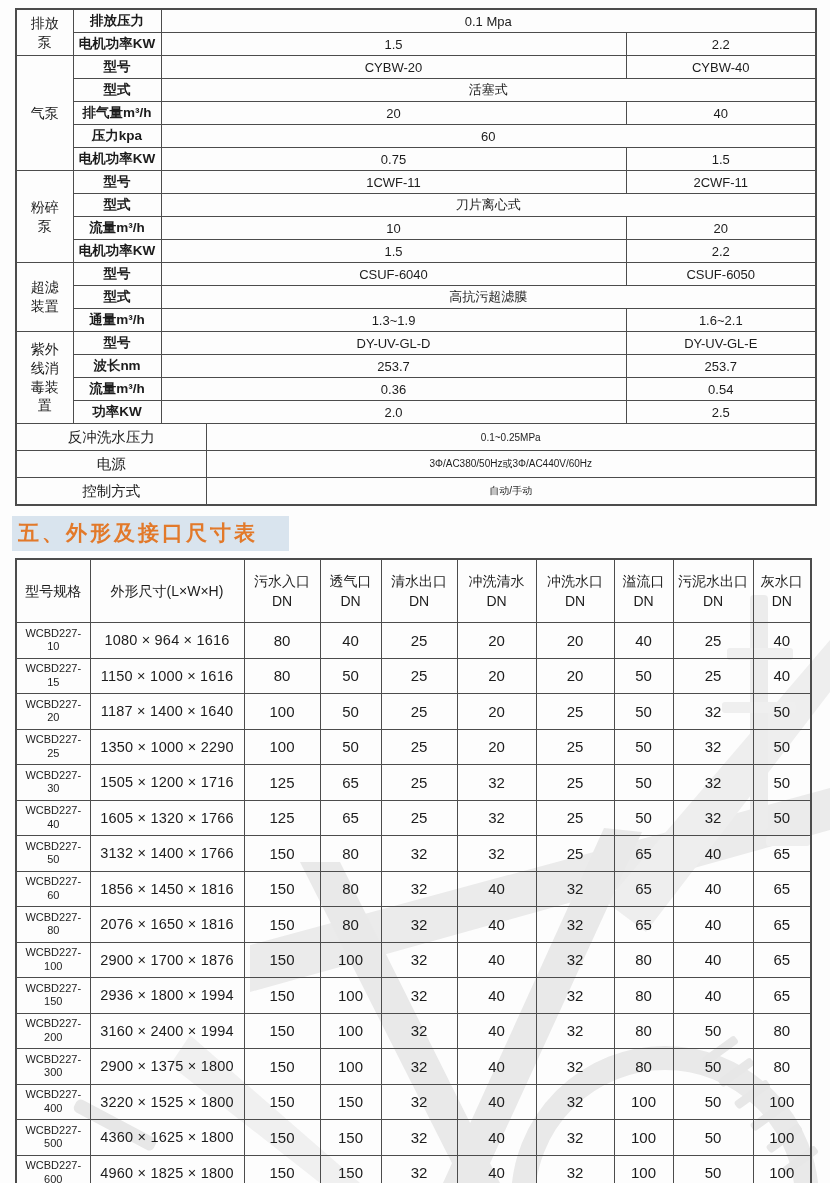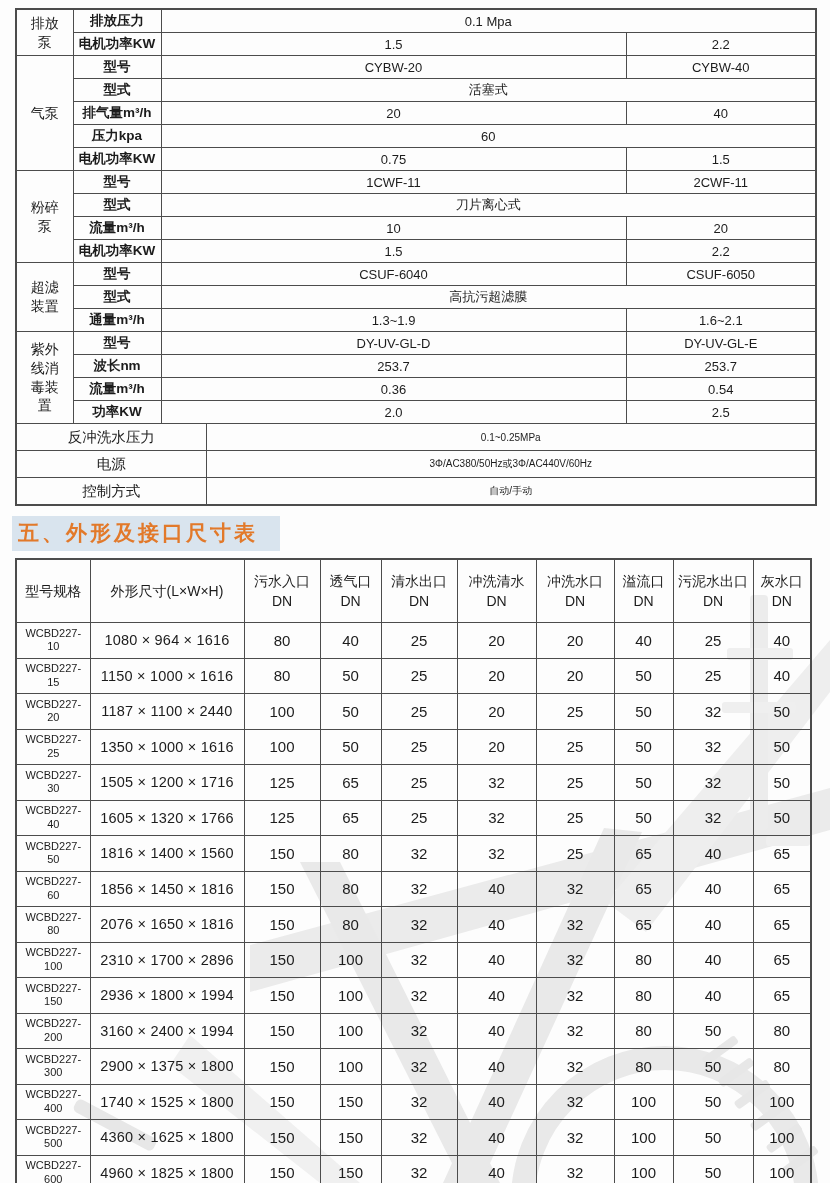--- a/index.html
+++ b/index.html
@@ -16,21 +16,21 @@
   .spec td.g{font-size:14px;padding:0 10px;line-height:1.35;}
   .spec td.l{font-size:13.5px;padding:0 2px;font-weight:bold;}
   .spec td.v{font-size:13px;}
   .spec tr.footer td{height:26px;}
   .spec td.fl{font-size:14.5px;}
   .spec td.fv{font-size:10px;}
   
   .section-title{
     position:absolute;left:12px;top:516px;z-index:1;
     display:inline-block;background:var(--title-bg,#d9e4ee);
-    padding:3px 22px 4px 6px;
+    padding:3px 31px 4px 6px;
     font-size:21px;font-weight:bold;letter-spacing:3px;
     color:var(--title-color,#e2792a);
   }
   
   .dims{position:absolute;left:15px;top:558px;width:795px;z-index:1;border:2px solid #4c4c4c;}
   .dims th,.dims td{border:1px solid #4c4c4c;text-align:center;vertical-align:middle;font-weight:normal;}
   .dims th{height:62px;font-size:14px;line-height:1.45;padding:0 1px;}
   .dims td{height:32.5px;}
   .dims td.model{font-size:11px;line-height:1.25;white-space:pre-line;padding:0 1px;text-align:center;}
   .dims td.size{font-size:14.5px;letter-spacing:0.2px;padding:0 2px;}
@@ -265,34 +265,34 @@
           <td class="dn">25</td>
           <td class="dn">20</td>
           <td class="dn">20</td>
           <td class="dn">50</td>
           <td class="dn">25</td>
           <td class="dn">40</td>
         </tr>
         <tr>
           <td class="model">WCBD227-
 20</td>
-          <td class="size">1187 × 1100 × 2440</td>
+          <td class="size">1187 × 1400 × 1640</td>
           <td class="dn">100</td>
           <td class="dn">50</td>
           <td class="dn">25</td>
           <td class="dn">20</td>
           <td class="dn">25</td>
           <td class="dn">50</td>
           <td class="dn">32</td>
           <td class="dn">50</td>
         </tr>
         <tr>
           <td class="model">WCBD227-
 25</td>
-          <td class="size">1350 × 1000 × 1616</td>
+          <td class="size">1350 × 1000 × 2290</td>
           <td class="dn">100</td>
           <td class="dn">50</td>
           <td class="dn">25</td>
           <td class="dn">20</td>
           <td class="dn">25</td>
           <td class="dn">50</td>
           <td class="dn">32</td>
           <td class="dn">50</td>
         </tr>
         <tr>
@@ -317,21 +317,21 @@
           <td class="dn">25</td>
           <td class="dn">32</td>
           <td class="dn">25</td>
           <td class="dn">50</td>
           <td class="dn">32</td>
           <td class="dn">50</td>
         </tr>
         <tr>
           <td class="model">WCBD227-
 50</td>
-          <td class="size">1816 × 1400 × 1560</td>
+          <td class="size">3132 × 1400 × 1766</td>
           <td class="dn">150</td>
           <td class="dn">80</td>
           <td class="dn">32</td>
           <td class="dn">32</td>
           <td class="dn">25</td>
           <td class="dn">65</td>
           <td class="dn">40</td>
           <td class="dn">65</td>
         </tr>
         <tr>
@@ -356,21 +356,21 @@
           <td class="dn">32</td>
           <td class="dn">40</td>
           <td class="dn">32</td>
           <td class="dn">65</td>
           <td class="dn">40</td>
           <td class="dn">65</td>
         </tr>
         <tr>
           <td class="model">WCBD227-
 100</td>
-          <td class="size">2310 × 1700 × 2896</td>
+          <td class="size">2900 × 1700 × 1876</td>
           <td class="dn">150</td>
           <td class="dn">100</td>
           <td class="dn">32</td>
           <td class="dn">40</td>
           <td class="dn">32</td>
           <td class="dn">80</td>
           <td class="dn">40</td>
           <td class="dn">65</td>
         </tr>
         <tr>
@@ -408,21 +408,21 @@
           <td class="dn">32</td>
           <td class="dn">40</td>
           <td class="dn">32</td>
           <td class="dn">80</td>
           <td class="dn">50</td>
           <td class="dn">80</td>
         </tr>
         <tr>
           <td class="model">WCBD227-
 400</td>
-          <td class="size">1740 × 1525 × 1800</td>
+          <td class="size">3220 × 1525 × 1800</td>
           <td class="dn">150</td>
           <td class="dn">150</td>
           <td class="dn">32</td>
           <td class="dn">40</td>
           <td class="dn">32</td>
           <td class="dn">100</td>
           <td class="dn">50</td>
           <td class="dn">100</td>
         </tr>
         <tr>

